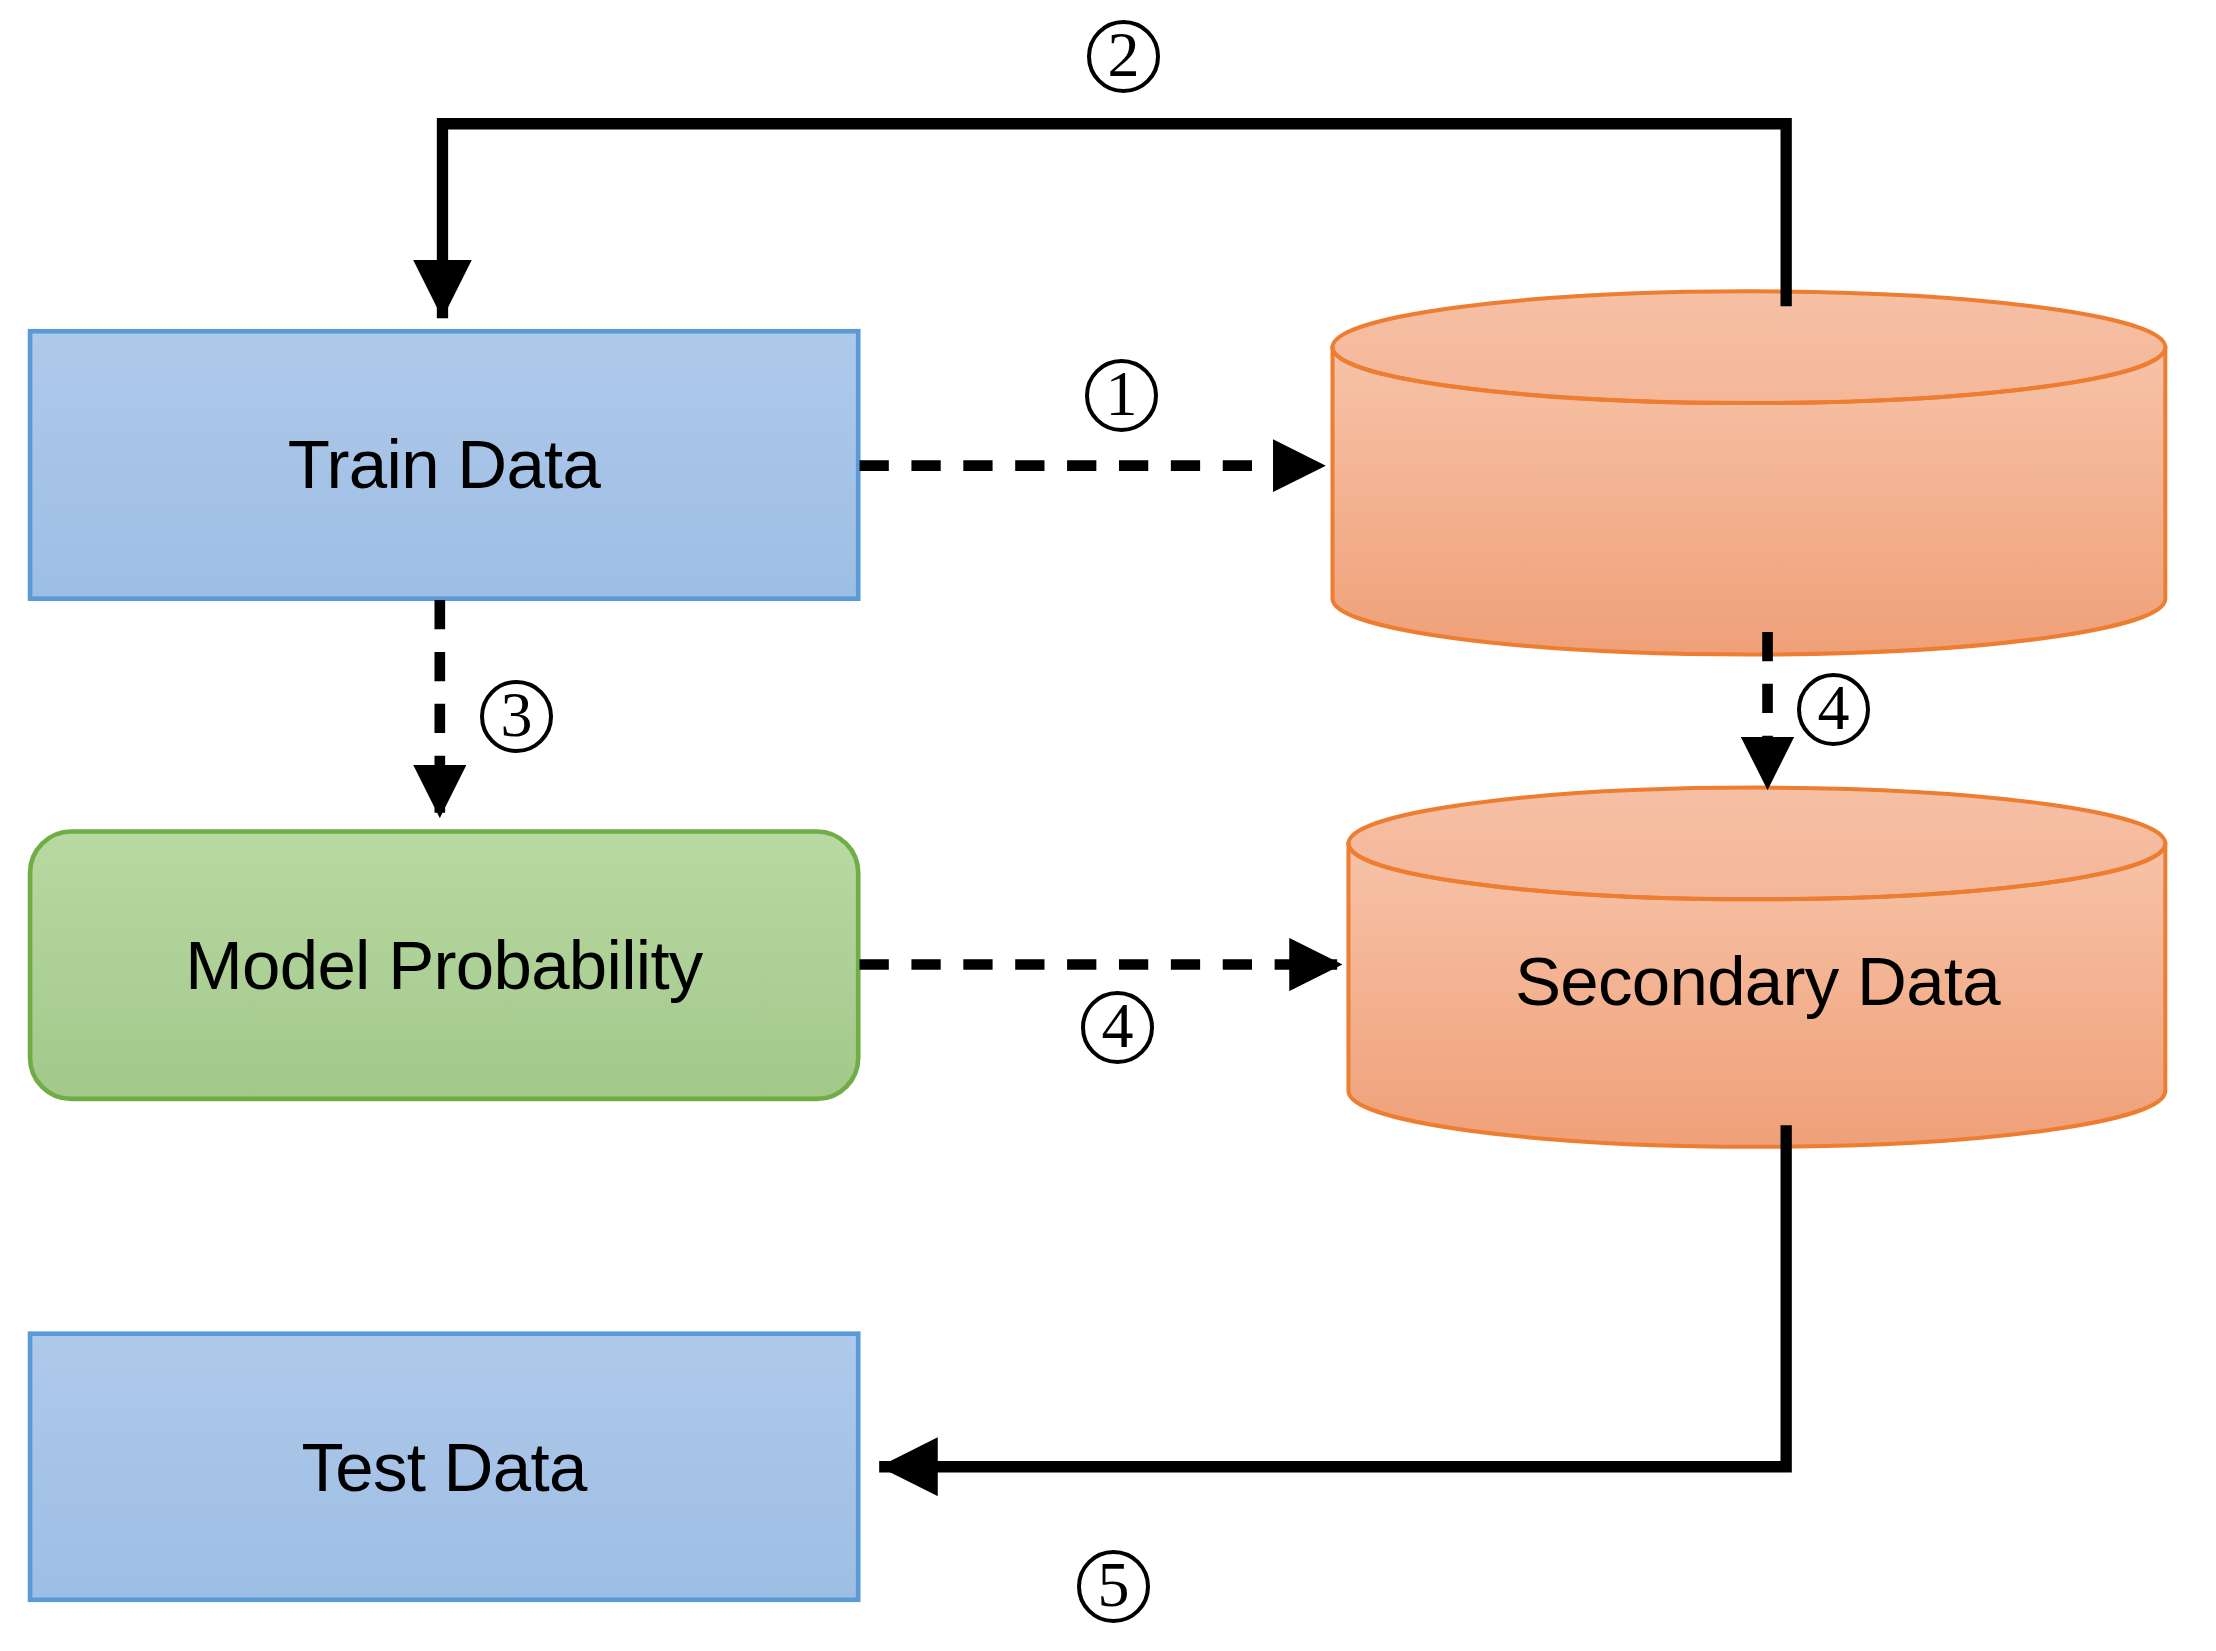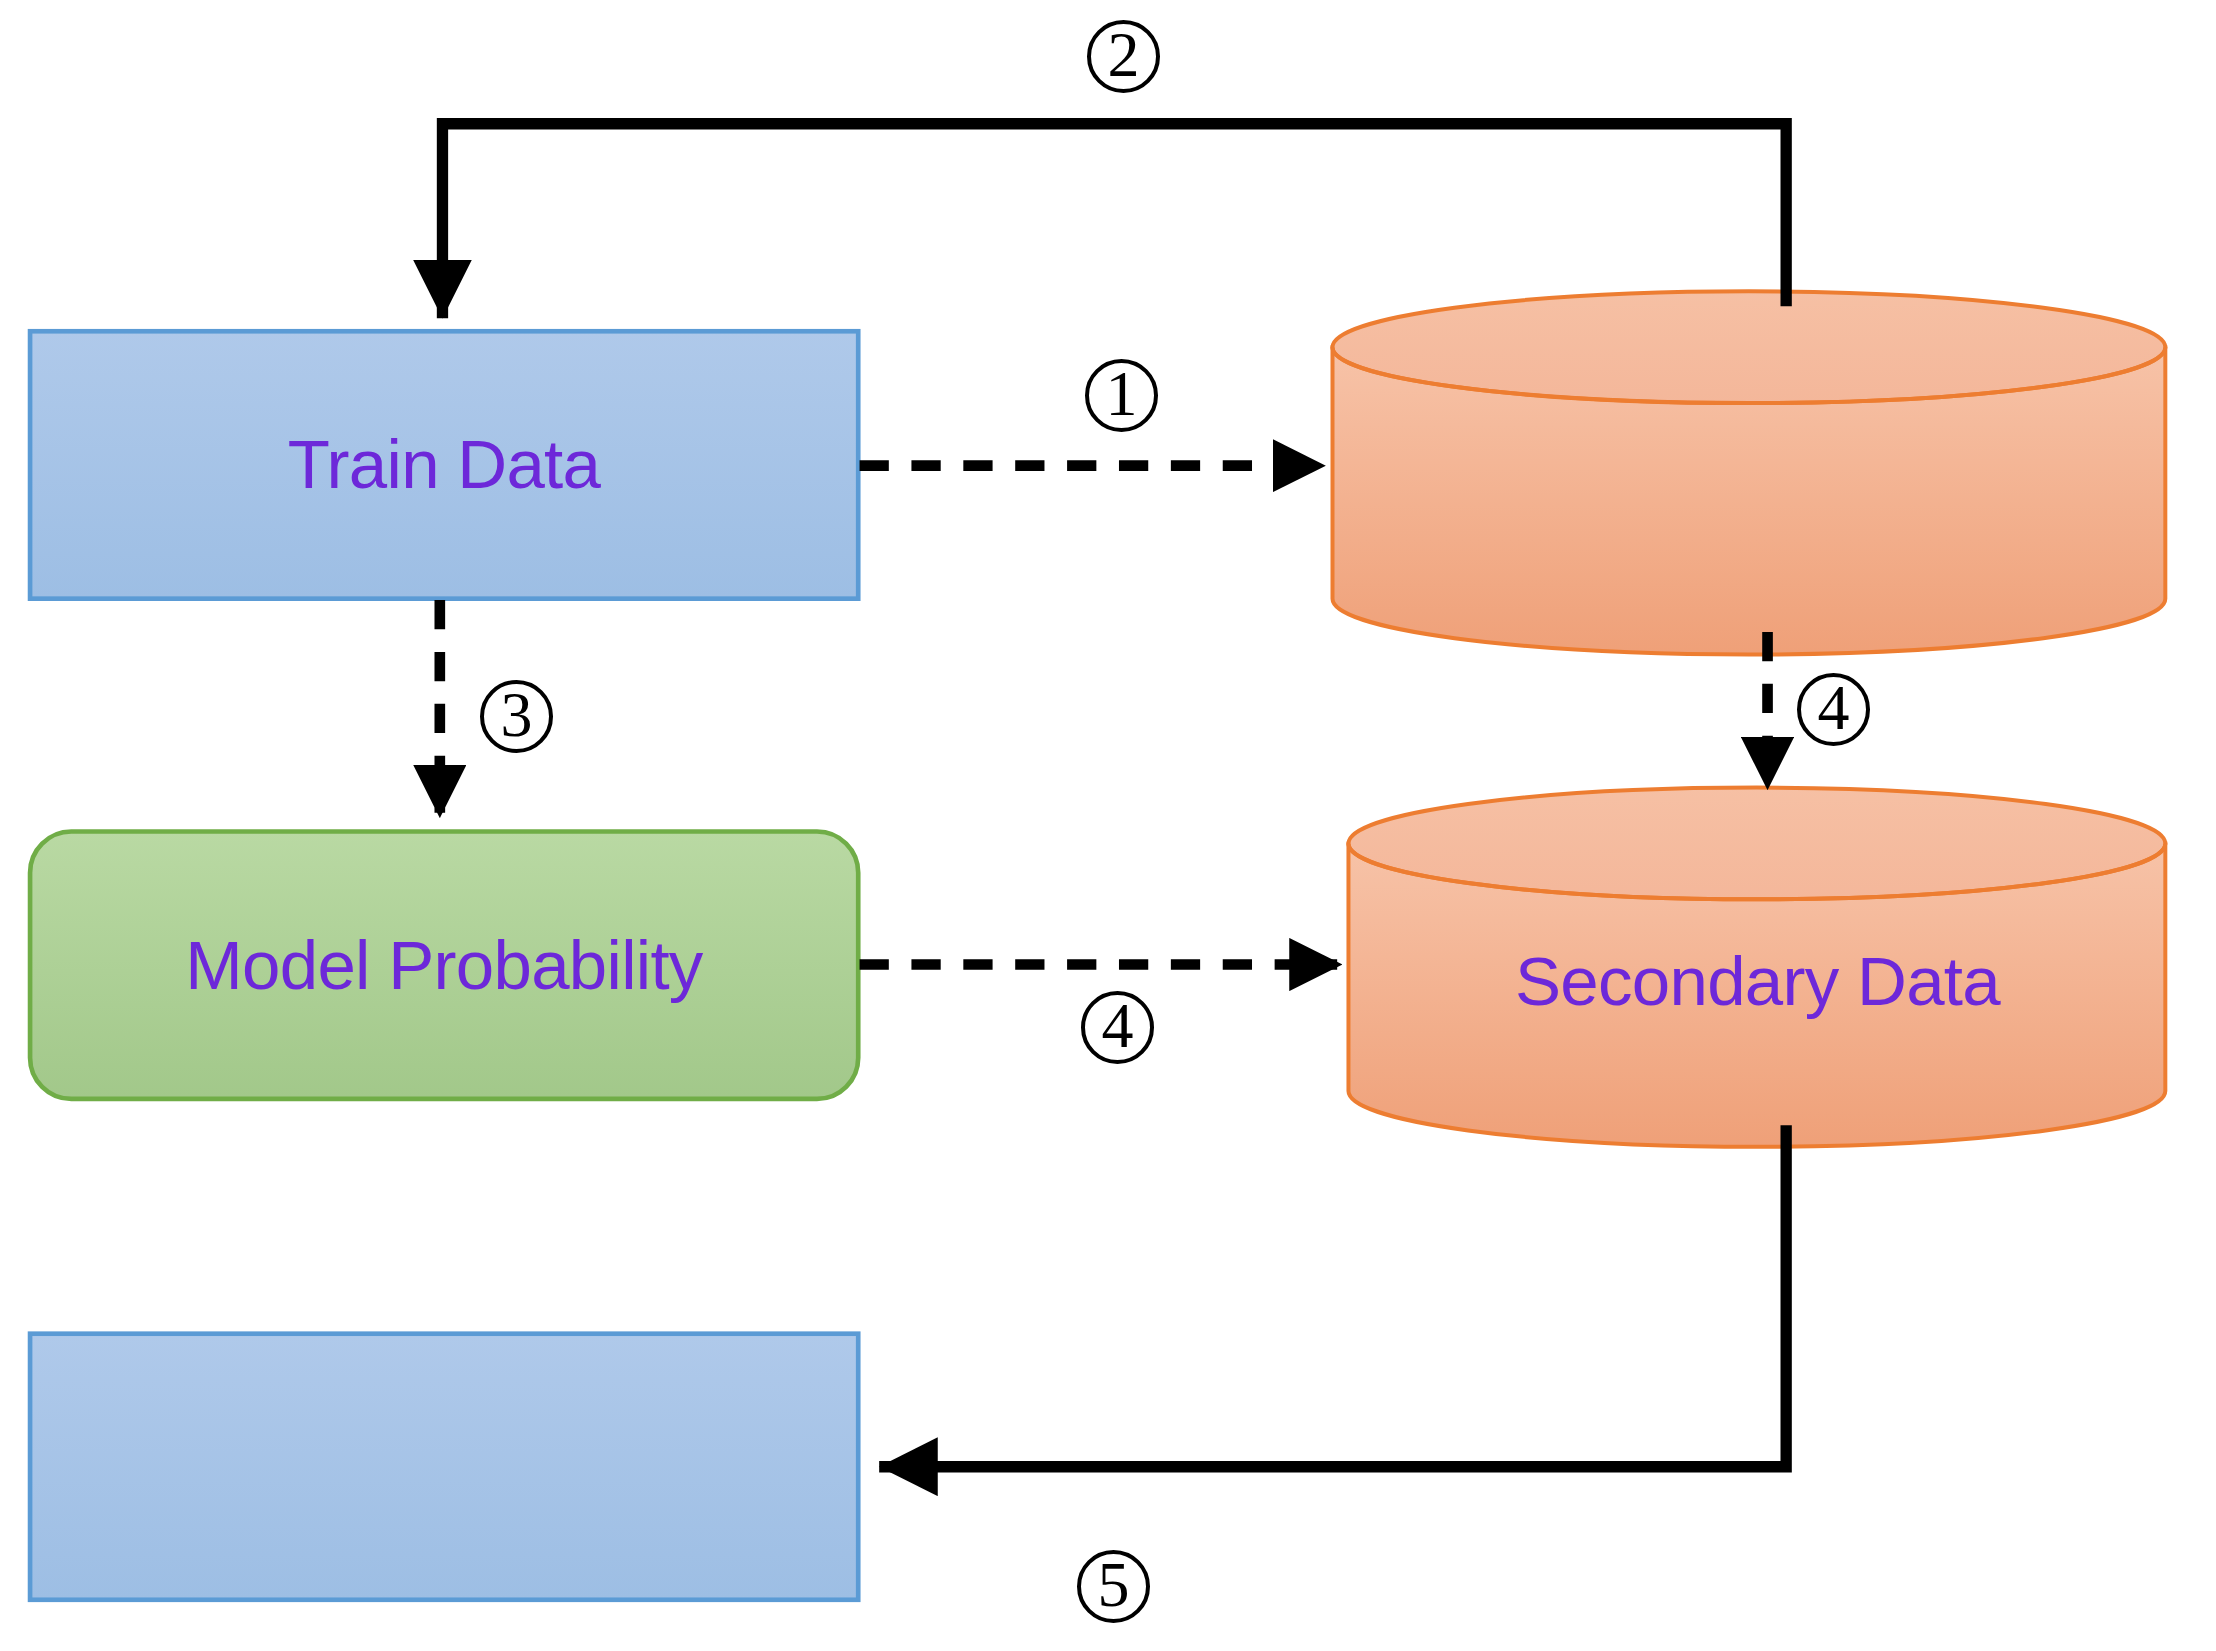--- a/index.html
+++ b/index.html
@@ -22,21 +22,21 @@
     left: 0;
     top: 0;
     width: 2216px;
     height: 1651px;
   }
   .node-label {
     position: absolute;
     display: flex;
     align-items: center;
     justify-content: center;
-    color: #6d28d9;
+    color: #000000;
     font-family: "Liberation Sans", sans-serif;
     font-weight: 400;
     font-size: 69px;
     letter-spacing: -0.7px;
     white-space: nowrap;
     pointer-events: none;
   }
   .step-badge {
     position: absolute;
     display: flex;
@@ -117,20 +117,21 @@
     <path d="M 2685 1700 L 2685 2205 L 1330 2205" fill="none" stroke="#000000" stroke-width="17" stroke-linecap="square" marker-end="url(#arrowSolid)"></path>
   </svg>
 
   <div class="node-label" style="left:30px; top:331px; width:828px; height:267px;">Train Data</div>
 
 
   <div class="node-label" style="left:30px; top:832px; width:828px; height:267px;">Model Probability</div>
 
   <div class="node-label" style="left:1349px; top:915px; width:817px; height:133px;">Secondary Data</div>
 
+  <div class="node-label" style="left:30px; top:1334px; width:828px; height:266px;">Test Data</div>
 
   <div class="step-badge" style="left:1085px; top:359px;">1</div>
 
   <div class="step-badge" style="left:1087px; top:20px;">2</div>
 
   <div class="step-badge" style="left:480px; top:680px;">3</div>
 
   <div class="step-badge" style="left:1797px; top:673px;">4</div>
 
   <div class="step-badge" style="left:1081px; top:991px;">4</div>

